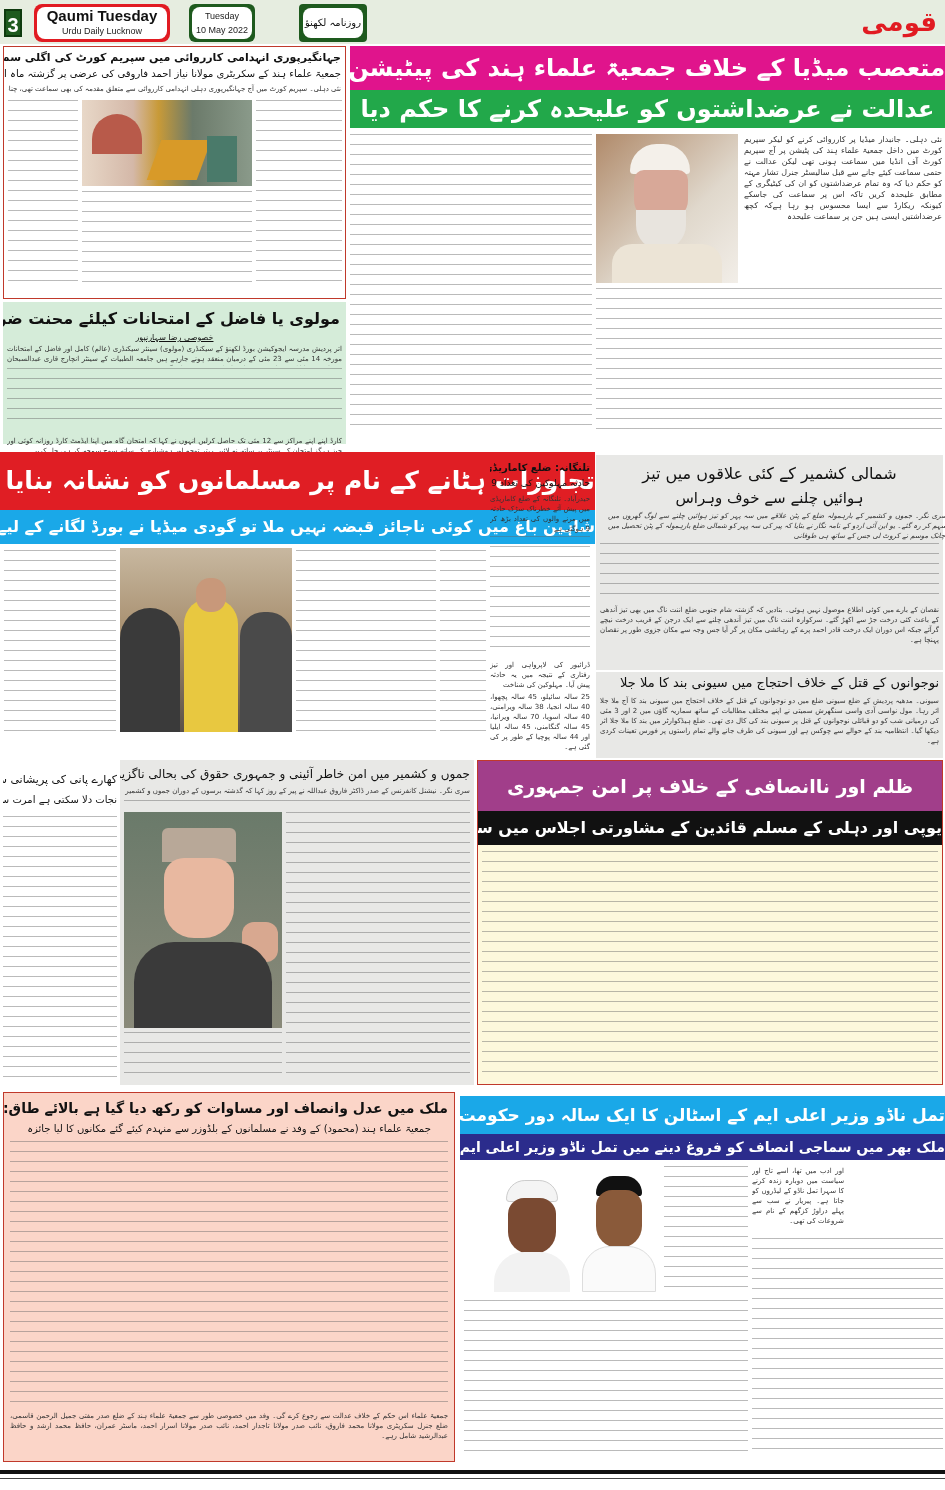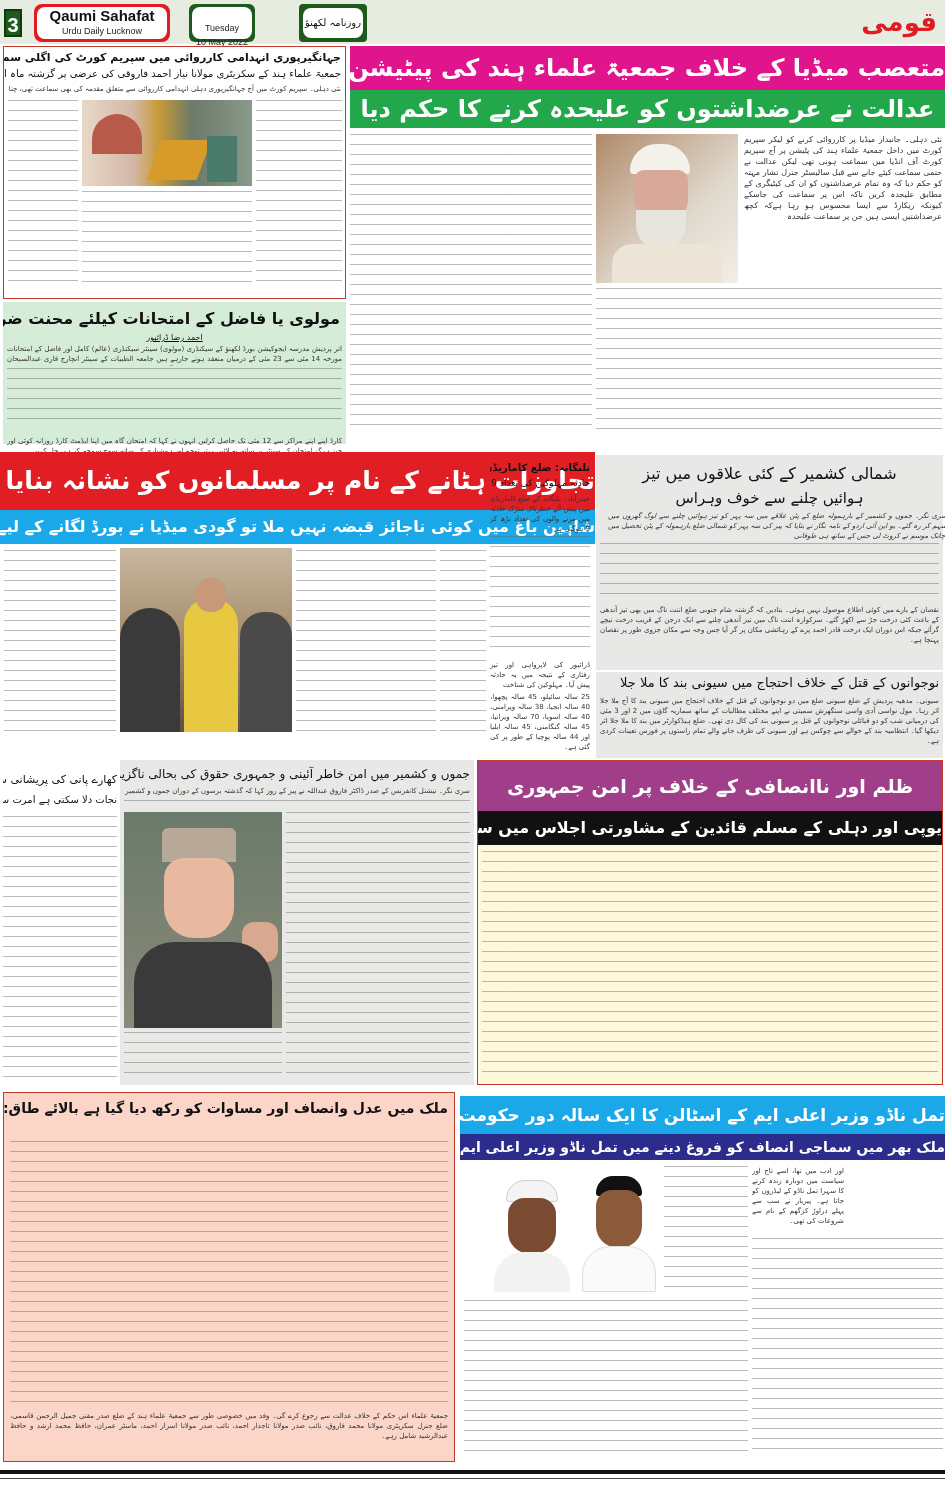--- a/index.html
+++ b/index.html
@@ -6,40 +6,40 @@
   body { width: 945px; height: 1490px; background: #fff; position: relative; overflow: hidden; font-family: "DejaVu Sans", sans-serif; }
   .abs { position: absolute; }
   .urdu { direction: rtl; font-family: "DejaVu Sans", sans-serif; }
   .masthead { left: 0; top: 0; width: 945px; height: 44px; background: #e6ede0; }
   .page-num { left: 4px; top: 9px; width: 18px; height: 28px; background: #1e5a1e; color: #fff; font-weight: bold; font-size: 20px; text-align: center; line-height: 28px; border: 2px solid #0e3a0e; font-family: "Liberation Sans", sans-serif; }
   .paper-box { left: 34px; top: 4px; width: 136px; height: 38px; background: #e11b22; border-radius: 8px; padding: 3px; }
   .paper-box-inner { width: 100%; height: 100%; background: #fff; border-radius: 8px; text-align: center; font-family: "Liberation Sans", sans-serif; }
   .paper-title { font-size: 15px; font-weight: bold; color: #111; line-height: 18px; }
   .paper-sub { font-size: 9px; font-weight: normal; color: #222; line-height: 12px; }
   .date-box { left: 189px; top: 4px; width: 66px; height: 38px; background: #1e5a1e; border-radius: 6px; padding: 3px; }
-  .date-inner { width: 100%; height: 100%; background: #fff; border-radius: 8px; text-align: center; font-family: "Liberation Sans", sans-serif; font-size: 9px; color: #222; line-height: 14px; padding-top: 14px; }
+  .date-inner { width: 100%; height: 100%; background: #fff; border-radius: 8px; text-align: center; font-family: "Liberation Sans", sans-serif; font-size: 9px; color: #222; line-height: 14px; padding-top: 2px; }
   .roz-box { left: 299px; top: 4px; width: 68px; height: 38px; background: #1e5a1e; border-radius: 4px; padding: 4px; }
   .roz-inner { width: 100%; height: 100%; background: #fff; border-radius: 8px; text-align: center; font-size: 10px; color: #111; line-height: 30px; direction: rtl; }
   .brand-urdu { right: 8px; top: 4px; width: 170px; height: 36px; color: #e11b22; font-size: 26px; font-weight: bold; text-align: right; direction: rtl; line-height: 36px; }
 
   .box { border: 1px solid #c0392b; }
   .text-col { font-size: 7px; line-height: 10px; color: #333; direction: rtl; text-align: justify; overflow: hidden; }
   .photo { background: #8a8a8a; overflow: hidden; }
   .hl { color: #fff; direction: rtl; text-align: center; font-weight: bold; overflow: hidden; white-space: nowrap; }
   .hl-dark { color: #111; direction: rtl; text-align: center; overflow: hidden; white-space: nowrap; }
   .line { background: repeating-linear-gradient(to bottom, #666 0 1px, transparent 1px 10px); opacity: .45; }
 </style>
 </head>
 <body>
 
 <div class="abs masthead"></div>
 <div class="abs page-num">3</div>
 <div class="abs paper-box">
   <div class="paper-box-inner">
-    <div class="paper-title">Qaumi Sahafat</div>
+    <div class="paper-title">Qaumi Tuesday</div>
     <div class="paper-sub">Urdu Daily Lucknow</div>
   </div>
 </div>
 <div class="abs date-box">
   <div class="date-inner">
     <div>Tuesday</div>
     <div>10 May  2022</div>
   </div>
 </div>
 <div class="abs roz-box">
@@ -70,21 +70,21 @@
     <div style="position:absolute;left:40px;top:76px;width:50px;height:40px;background:#e8e4de;border-radius:0 0 25px 25px;"></div>
     <div style="position:absolute;left:16px;top:110px;width:110px;height:40px;background:#ece4d6;border-radius:20px 20px 0 0;"></div>
   </div>
   <div class="text-col urdu" style="position:absolute;left:394px;top:88px;width:198px;height:150px;font-size:8px;line-height:11px;">نئی دہلی۔ جانبدار میڈیا پر کارروائی کرنے کو لیکر سپریم کورٹ میں داخل جمعیۃ علماء ہند کی پٹیشن پر آج سپریم کورٹ آف انڈیا میں سماعت ہونی تھی لیکن عدالت نے حتمی سماعت کیئے جانے سے قبل سالیسٹر جنرل تشار مہتہ کو حکم دیا کہ وہ تمام عرضداشتوں کو ان کی کیٹیگری کے مطابق علیحدہ کریں تاکہ اس پر سماعت کی جاسکے کیونکہ ریکارڈ سے ایسا محسوس ہو رہا ہےکہ کچھ عرضداشتیں ایسی ہیں جن پر سماعت علیحدہ</div>
   <div class="text-col line" style="position:absolute;left:0px;top:88px;width:242px;height:300px;"></div>
   <div class="text-col line" style="position:absolute;left:246px;top:242px;width:346px;height:148px;"></div>
 </div>
 
 <div class="abs" style="left:3px;top:302px;width:343px;height:142px;background:#d5ecd9;">
   <div class="hl-dark urdu" style="font-size:16px;font-weight:bold;padding:4px 6px 0;line-height:26px;">مولوی یا فاضل کے امتحانات کیلئے محنت ضروری!</div>
-  <div class="hl-dark urdu" style="font-size:8px;line-height:12px;text-decoration:underline;">احمد رضا ڈرائیور</div>
+  <div class="hl-dark urdu" style="font-size:8px;line-height:12px;text-decoration:underline;">خصوصی رضا سہارنپور</div>
   <div class="text-col urdu" style="position:absolute;left:4px;top:42px;width:335px;height:22px;">اتر پردیش مدرسہ ایجوکیشن بورڈ لکھنؤ کے سیکنڈری (مولوی) سینئر سیکنڈری (عالم) کامل اور فاضل کے امتحانات مورخہ 14 مئی سے 23 مئی کے درمیان منعقد ہونے جارہے ہیں جامعہ الطبیات کے سینٹر انچارج قاری عبدالسبحان رحمانی نے بتایا کہ سہارنپور میں امتحان کے دو سینٹر بنائے گئے ہیں</div>
   <div class="text-col line" style="position:absolute;left:4px;top:66px;width:335px;height:52px;"></div>
   <div class="text-col urdu" style="position:absolute;left:4px;top:134px;width:335px;height:20px;">کارڈ اپنے اپنے مراکز سے 12 مئی تک حاصل کرلیں انہوں نے کہا کہ امتحان گاہ میں اپنا ایڈمٹ کارڈ روزانہ کوئی اور چیز ہرگز امتحان کے سینٹر پر ساتھ نہ لائیں بہتر توجہ اور ہوشیاری کے ساتھ سوچ سمجھ کر ہی حل کریں</div>
 </div>
 
 <div class="abs" style="left:0px;top:452px;width:595px;height:300px;">
   <div class="hl urdu" style="background:#e01e24;height:58px;line-height:58px;font-size:25px;">تجاوزات ہٹانے کے نام پر مسلمانوں کو نشانہ بنایا جارہا ہے: کلیم الحفیظ</div>
   <div class="hl urdu" style="background:#1aa8e8;height:34px;line-height:34px;font-size:16px;">شاہین باغ میں کوئی ناجائز قبضہ نہیں ملا تو گودی میڈیا نے بورڈ لگانے کے لیے لگائی گئی اسکیفولڈنگ کو ہی ایشو بنایا</div>
   <div class="photo" style="position:absolute;left:120px;top:96px;width:172px;height:184px;background:linear-gradient(180deg,#c8b8a0 0%,#a89070 45%,#5a5048 100%);">
     <div style="position:absolute;left:0;top:60px;width:60px;height:124px;background:#3a3a3a;border-radius:30px 30px 0 0;"></div>
@@ -140,20 +140,21 @@
 </div>
 
 <div class="abs" style="left:3px;top:770px;width:114px;height:312px;">
   <div class="hl-dark urdu" style="font-size:11px;line-height:20px;">کھارے پانی کی پریشانی سے</div>
   <div class="hl-dark urdu" style="font-size:10px;line-height:20px;">نجات دلا سکتی ہے امرت سرور اسکیم</div>
   <div class="text-col line" style="position:absolute;left:0;top:46px;width:114px;height:262px;"></div>
 </div>
 
 <div class="abs" style="left:3px;top:1092px;width:452px;height:370px;background:#fbd5c8;border:1px solid #c0392b;">
   <div class="hl-dark urdu" style="font-size:14px;font-weight:bold;line-height:26px;padding:2px 6px 0;">ملک میں عدل وانصاف اور مساوات کو رکھ دیا گیا ہے بالائے طاق: مولانا مظاہری</div>
+  <div class="hl-dark urdu" style="font-size:10px;line-height:16px;padding:0 6px;">جمعیۃ علماء ہند (محمود) کے وفد نے مسلمانوں کے بلڈوزر سے منہدم کیئے گئے مکانوں کا لیا جائزہ</div>
   <div class="text-col line" style="position:absolute;left:6px;top:48px;width:438px;height:266px;"></div>
   <div class="text-col urdu" style="position:absolute;left:6px;top:318px;width:438px;height:46px;">جمعیۃ علماء اس حکم کے خلاف عدالت سے رجوع کرے گی۔ وفد میں خصوصی طور سے جمعیۃ علماء ہند کے ضلع صدر مفتی جمیل الرحمن قاسمی، ضلع جنرل سکریٹری مولانا محمد فاروق، نائب صدر مولانا تاجدار احمد، نائب صدر مولانا اسرار احمد، ماسٹر عمران، حافظ محمد ارشد و حافظ عبدالرشید شامل رہے۔</div>
 </div>
 
 <div class="abs" style="left:460px;top:1096px;width:485px;height:370px;">
   <div class="hl urdu" style="background:#1aa8e8;height:38px;line-height:38px;font-size:17px;">تمل ناڈو وزیر اعلی ایم کے اسٹالن کا ایک سالہ دور حکومت تاریخی وقابل ستائش: پروفیسر کے ایم قادر محی الدین</div>
   <div class="hl urdu" style="background:#2b2c8c;height:26px;line-height:26px;font-size:14px;">ملک بھر میں سماجی انصاف کو فروغ دینے میں تمل ناڈو وزیر اعلی ایم کے اسٹالن کا اہم کردار</div>
   <div class="photo" style="position:absolute;left:30px;top:70px;width:84px;height:126px;background:#fff;">
     <div style="position:absolute;left:16px;top:14px;width:52px;height:22px;background:#f4f4f4;border:1px solid #ccc;border-radius:24px 24px 4px 4px;"></div>
     <div style="position:absolute;left:18px;top:32px;width:48px;height:56px;background:#7a4a32;border-radius:16px 16px 22px 22px;"></div>

